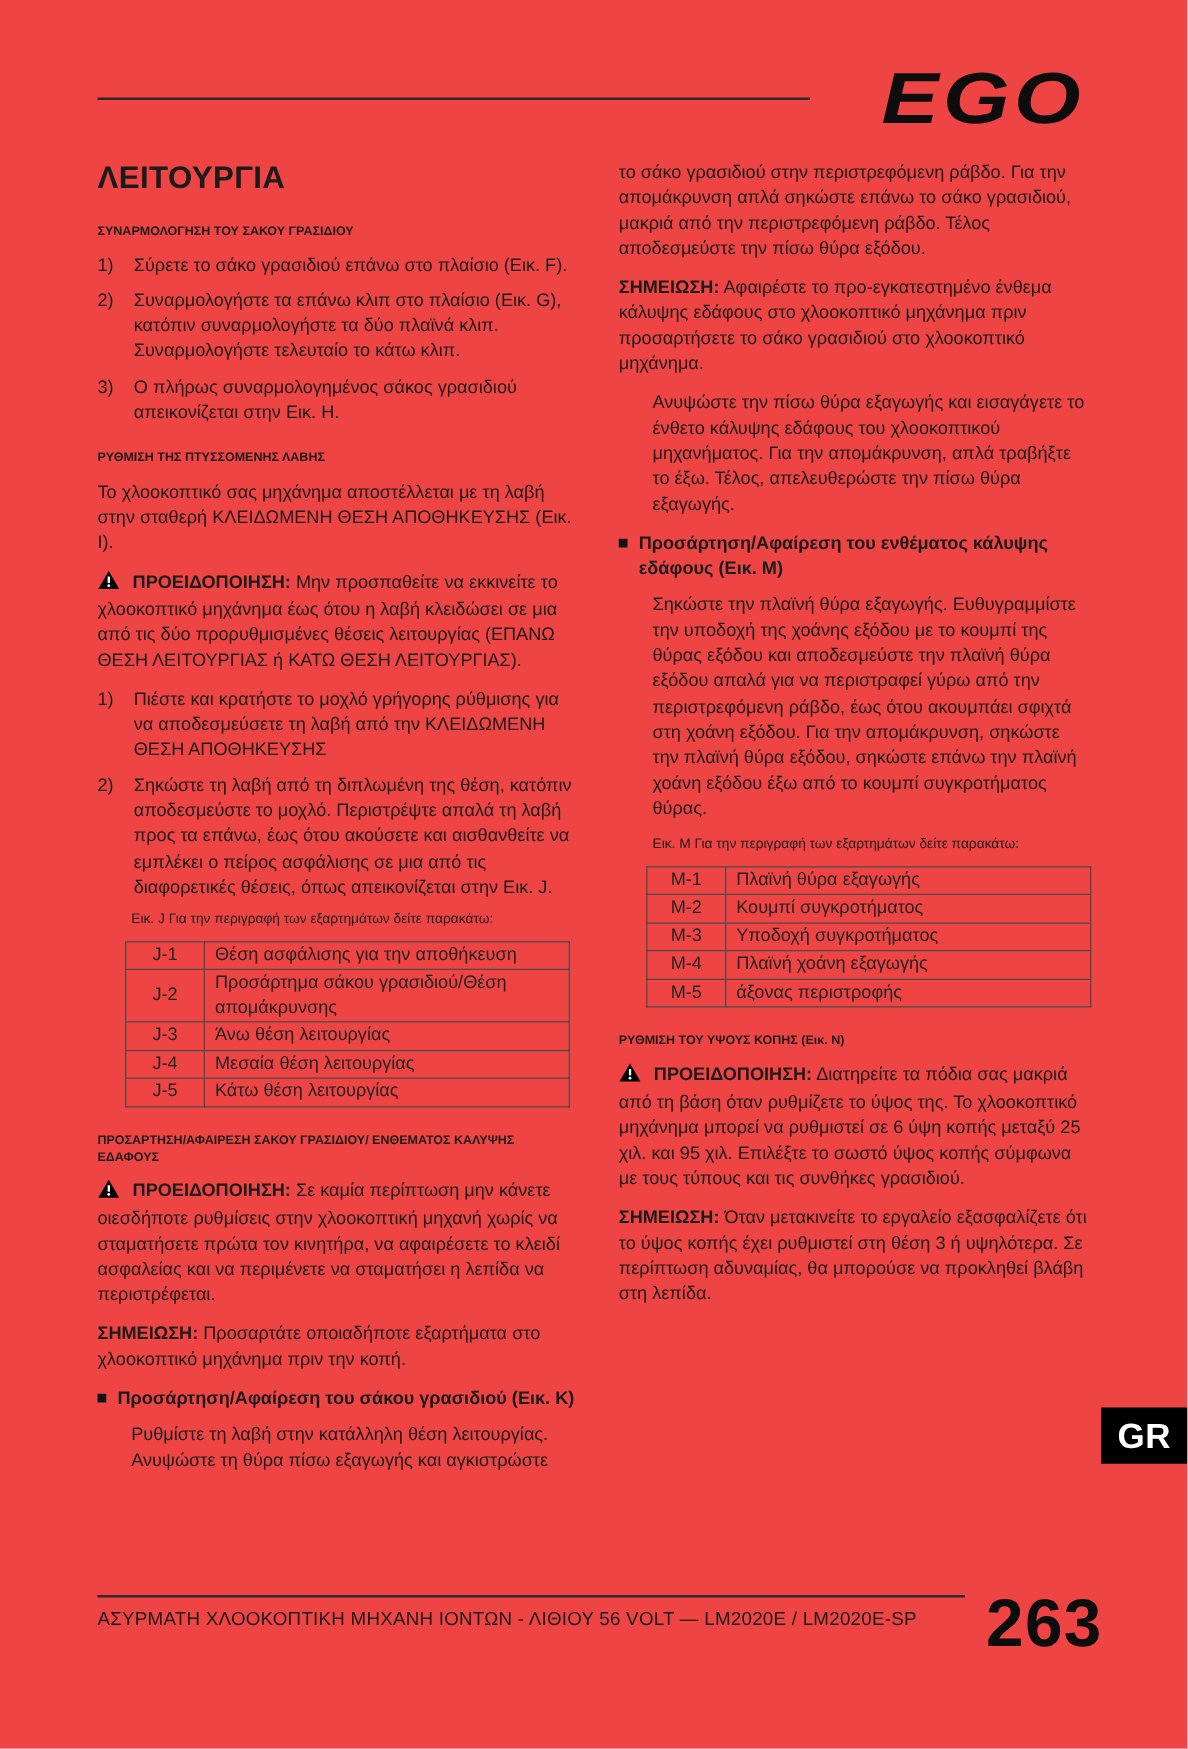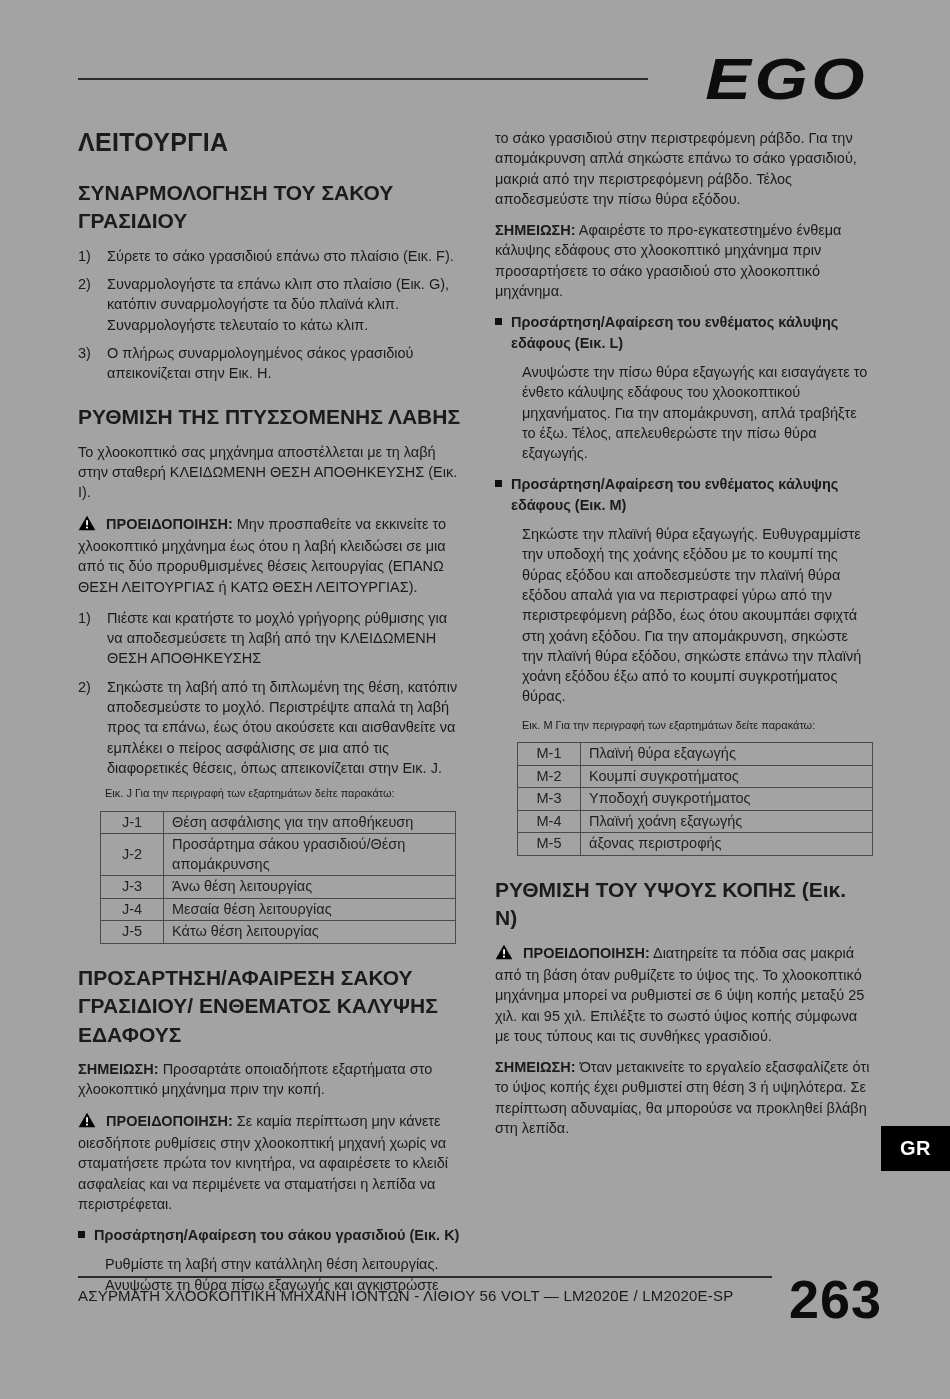--- a/index.html
+++ b/index.html
@@ -1,51 +1,51 @@
 <!DOCTYPE html>
 <html><head>
 <meta charset="utf-8">
 <style>
   html,body { margin:0; padding:0; background:#ffffff; }
   .page {
-    position:relative; width:950px; height:1399px; background:#a3a3a3;
+    position:relative; width:950px; height:1399px; background:#ef4444;
     font-family:"Liberation Sans", sans-serif; color:#1b1b1b; overflow:hidden;text-decoration:underline;
   }
   
   .header { position:absolute; top:50px; left:78px; width:790px; display:flex; align-items:center; }
   .header-rule { flex:1; height:2px; background:#2b2b2b; margin-right:10px; }
   .logo {
     width:210px; text-align:right; font-size:58px; line-height:1;
     font-weight:bold; font-style:italic; letter-spacing:3px; color:#0d0d0d;
     transform:scaleX(1.18); transform-origin:100% 50%;
   }
   
   .columns { position:absolute; top:128px; left:78px; width:792px; display:flex; gap:34px; }
   .col-left { width:383px; }
   .col-right { width:375px; }
   .title { font-size:25px; font-weight:bold; margin:0 0 22px; letter-spacing:0.3px; }
-  .h2 { font-size:21px; font-weight:bold; margin:20px 0 10px; line-height:1.35; }
+  .h2 { font-size:10px; font-weight:bold; margin:20px 0 10px; line-height:1.35; }
   .h2.first { margin-top:4px; }
   .para { font-size:14.5px; line-height:1.4; margin:0 0 11px; }
   .li { display:flex; font-size:14.5px; line-height:1.4; margin:0 0 8px; }
   .num { flex:none; width:29px; }
   .litext { flex:1; }
   .indent { margin-left:27px; }
   .bullet { display:flex; gap:9px; font-size:14.5px; line-height:1.4; margin:6px 0 9px; font-weight:bold; }
   .sq { flex:none; width:7px; height:7px; background:#111; margin-top:6px; }
   .caption { font-size:11px; line-height:1.4; margin:0 0 9px 27px; }
   table.parts { border-collapse:collapse; margin:2px 0 14px 22px; width:356px; font-size:14.5px; color:#222;padding-left:18px; }
   table.parts td { border:1px solid #4a4a4a; padding:1px 8px; line-height:1.35; }
   table.parts td.key { width:46px; text-align:center; }
   .warn-icon { display:inline-block; vertical-align:-2px; margin-right:6px; }
   .wlabel { font-weight:bold; }
   
   .gr-tab {
     position:absolute; right:0; top:1126px; width:69px; height:45px; background:#000;
-    color:#fff; font-weight:bold; font-size:20px; display:flex; align-items:center; justify-content:center;
+    color:#fff; font-weight:bold; font-size:28px; display:flex; align-items:center; justify-content:center;
     letter-spacing:0.5px;
   }
   
   .page-num { position:absolute; right:68px; top:1268px; font-size:54px; font-weight:bold; letter-spacing:1px; color:#0d0d0d; }
   .footer { position:absolute; left:78px; top:1276px; width:694px; border-top:2px solid #2b2b2b; padding-top:9px; }
   .footer-text { font-size:15px; color:#1b1b1b; letter-spacing:0.2px; }
 </style>
 </head>
 <body>
 
@@ -122,53 +122,49 @@
         <tr>
           <td class="key">J-5</td>
           <td>Κάτω θέση λειτουργίας</td>
         </tr>
       </tbody>
         </table>
 
       <div class="h2">ΠΡΟΣΑΡΤΗΣΗ/ΑΦΑΙΡΕΣΗ ΣΑΚΟΥ ΓΡΑΣΙΔΙΟΥ/ ΕΝΘΕΜΑΤΟΣ ΚΑΛΥΨΗΣ ΕΔΑΦΟΥΣ</div>
 
       <p class="para">
-        <b class="wlabel">ΣΗΜΕΙΩΣΗ:</b>
-        <span>Προσαρτάτε οποιαδήποτε εξαρτήματα στο χλοοκοπτικό μηχάνημα πριν την κοπή.</span>
-      </p>
-
-      <p class="para">
         <span class="warn-icon"><svg width="18" height="16" viewBox="0 0 24 22">
               <path d="M12 1 L23.5 21 H0.5 Z" fill="#000"></path>
               <rect x="10.8" y="7.2" width="2.5" height="7" fill="#fff"></rect>
               <circle cx="12" cy="17.3" r="1.5" fill="#fff"></circle>
             </svg></span>
         <b class="wlabel">ΠΡΟΕΙΔΟΠΟΙΗΣΗ:</b>
         <span>Σε καμία περίπτωση μην κάνετε οιεσδήποτε ρυθμίσεις στην χλοοκοπτική μηχανή χωρίς να σταματήσετε πρώτα τον κινητήρα, να αφαιρέσετε το κλειδί ασφαλείας και να περιμένετε να σταματήσει η λεπίδα να περιστρέφεται.</span>
       </p>
 
+      <p class="para">
+        <b class="wlabel">ΣΗΜΕΙΩΣΗ:</b>
+        <span>Προσαρτάτε οποιαδήποτε εξαρτήματα στο χλοοκοπτικό μηχάνημα πριν την κοπή.</span>
+      </p>
+
       <div class="bullet">
         <span class="sq"></span>
         <span>Προσάρτηση/Αφαίρεση του σάκου γρασιδιού (Εικ. K)</span>
       </div>
       <p class="para indent">Ρυθμίστε τη λαβή στην κατάλληλη θέση λειτουργίας. Ανυψώστε τη θύρα πίσω εξαγωγής και αγκιστρώστε</p>
     </div>
 
     <div class="col-right">
       <p class="para">το σάκο γρασιδιού στην περιστρεφόμενη ράβδο. Για την απομάκρυνση απλά σηκώστε επάνω το σάκο γρασιδιού, μακριά από την περιστρεφόμενη ράβδο. Τέλος αποδεσμεύστε την πίσω θύρα εξόδου.</p>
 
       <p class="para">
         <b class="wlabel">ΣΗΜΕΙΩΣΗ:</b>
         <span>Αφαιρέστε το προ-εγκατεστημένο ένθεμα κάλυψης εδάφους στο χλοοκοπτικό μηχάνημα πριν προσαρτήσετε το σάκο γρασιδιού στο χλοοκοπτικό μηχάνημα.</span>
       </p>
 
-      <div class="bullet">
-        <span class="sq"></span>
-        <span>Προσάρτηση/Αφαίρεση του ενθέματος κάλυψης εδάφους (Εικ. L)</span>
-      </div>
       <p class="para indent">Ανυψώστε την πίσω θύρα εξαγωγής και εισαγάγετε το ένθετο κάλυψης εδάφους του χλοοκοπτικού μηχανήματος. Για την απομάκρυνση, απλά τραβήξτε το έξω. Τέλος, απελευθερώστε την πίσω θύρα εξαγωγής.</p>
 
       <div class="bullet">
         <span class="sq"></span>
         <span>Προσάρτηση/Αφαίρεση του ενθέματος κάλυψης εδάφους (Εικ. M)</span>
       </div>
       <p class="para indent">Σηκώστε την πλαϊνή θύρα εξαγωγής. Ευθυγραμμίστε την υποδοχή της χοάνης εξόδου με το κουμπί της θύρας εξόδου και αποδεσμεύστε την πλαϊνή θύρα εξόδου απαλά για να περιστραφεί γύρω από την περιστρεφόμενη ράβδο, έως ότου ακουμπάει σφιχτά στη χοάνη εξόδου. Για την απομάκρυνση, σηκώστε την πλαϊνή θύρα εξόδου, σηκώστε επάνω την πλαϊνή χοάνη εξόδου έξω από το κουμπί συγκροτήματος θύρας.</p>
 
       <div class="caption">Εικ. M Για την περιγραφή των εξαρτημάτων δείτε παρακάτω:</div>
 

